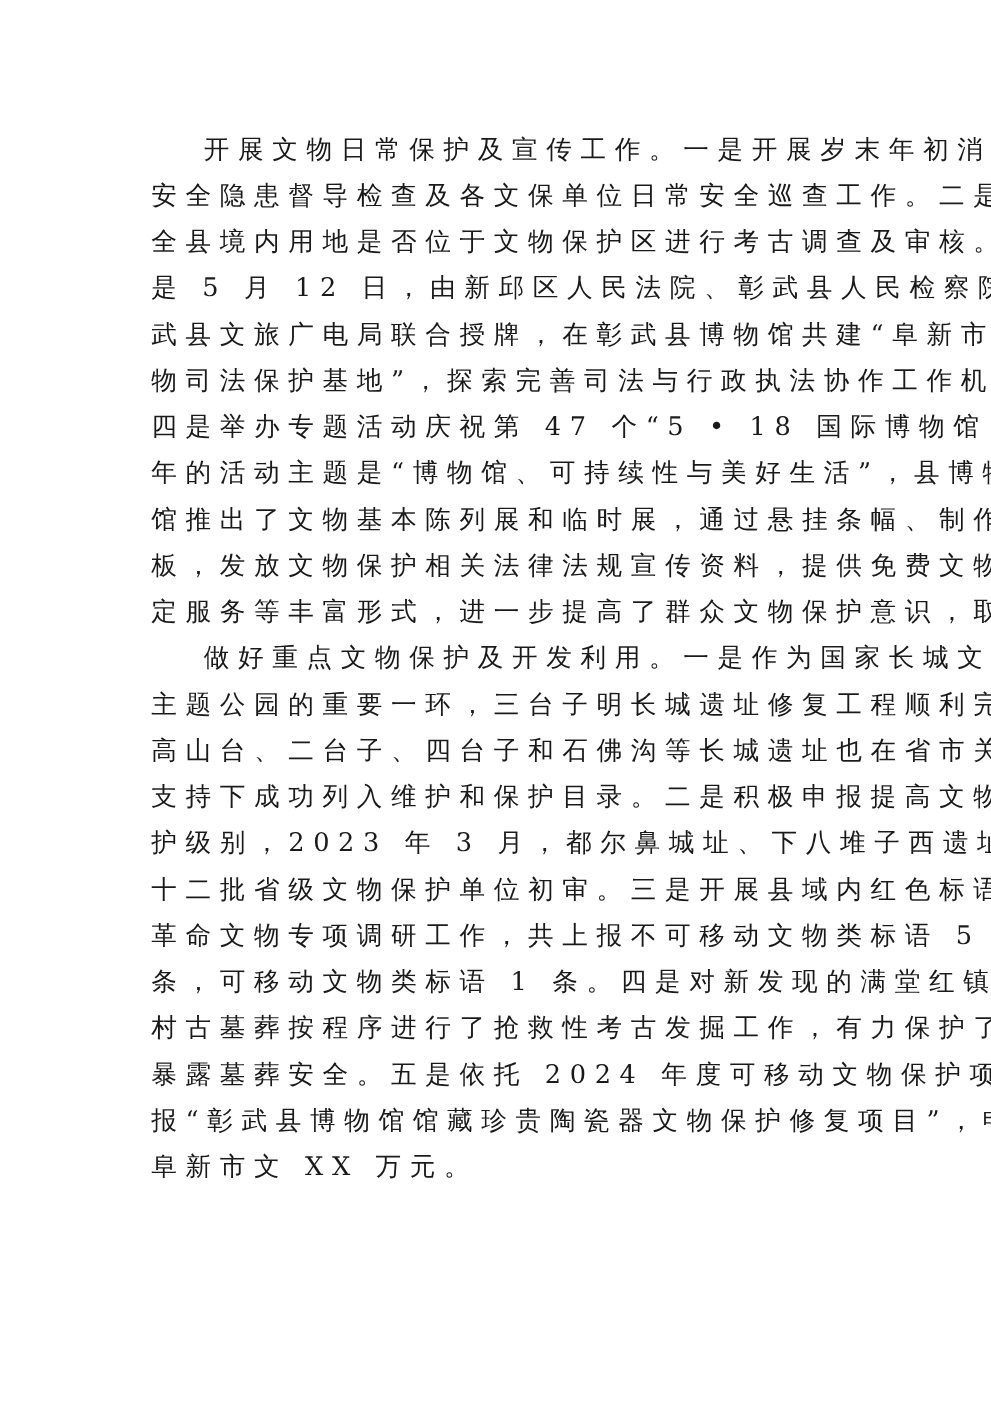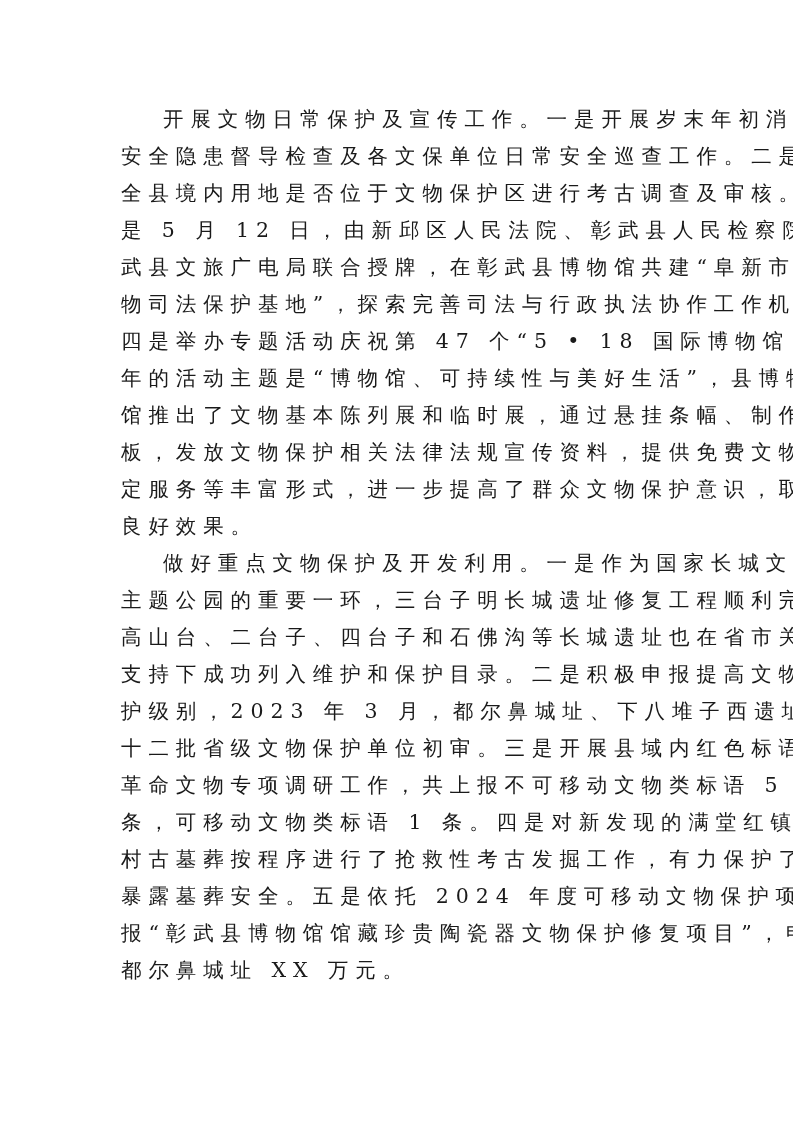--- a/index.html
+++ b/index.html
@@ -59,32 +59,31 @@
       <span class="line">安全隐患督导检查及各文保单位日常安全巡查工作。二是对</span>
       <span class="line">全县境内用地是否位于文物保护区进行考古调查及审核。三</span>
       <span class="line">是 5 月 12 日，由新邱区人民法院、彰武县人民检察院、彰</span>
       <span class="line">武县文旅广电局联合授牌，在彰武县博物馆共建“阜新市文</span>
       <span class="line">物司法保护基地”，探索完善司法与行政执法协作工作机制。</span>
       <span class="line">四是举办专题活动庆祝第 47 个“5 • 18 国际博物馆日”，今</span>
       <span class="line">年的活动主题是“博物馆、可持续性与美好生活”，县博物</span>
       <span class="line">馆推出了文物基本陈列展和临时展，通过悬挂条幅、制作展</span>
       <span class="line">板，发放文物保护相关法律法规宣传资料，提供免费文物鉴</span>
       <span class="line">定服务等丰富形式，进一步提高了群众文物保护意识，取得</span>
-      <span class="line last">良好效果。</span>
     </div>
 
     <div class="para-block">
       <span class="line indent">做好重点文物保护及开发利用。一是作为国家长城文化</span>
       <span class="line">主题公园的重要一环，三台子明长城遗址修复工程顺利完工，</span>
       <span class="line">高山台、二台子、四台子和石佛沟等长城遗址也在省市关心</span>
       <span class="line">支持下成功列入维护和保护目录。二是积极申报提高文物保</span>
       <span class="line">护级别，2023 年 3 月，都尔鼻城址、下八堆子西遗址通过第</span>
       <span class="line">十二批省级文物保护单位初审。三是开展县域内红色标语类</span>
       <span class="line">革命文物专项调研工作，共上报不可移动文物类标语 5 处 14</span>
       <span class="line">条，可移动文物类标语 1 条。四是对新发现的满堂红镇大板</span>
       <span class="line">村古墓葬按程序进行了抢救性考古发掘工作，有力保护了已</span>
       <span class="line">暴露墓葬安全。五是依托 2024 年度可移动文物保护项目申</span>
       <span class="line">报“彰武县博物馆馆藏珍贵陶瓷器文物保护修复项目”，申</span>
-      <span class="line last">都尔鼻城址 XX 万元。</span>
+      <span class="line last">阜新市文 XX 万元。</span>
     </div>
 
   </div>
 </div>
 
 </body></html>

